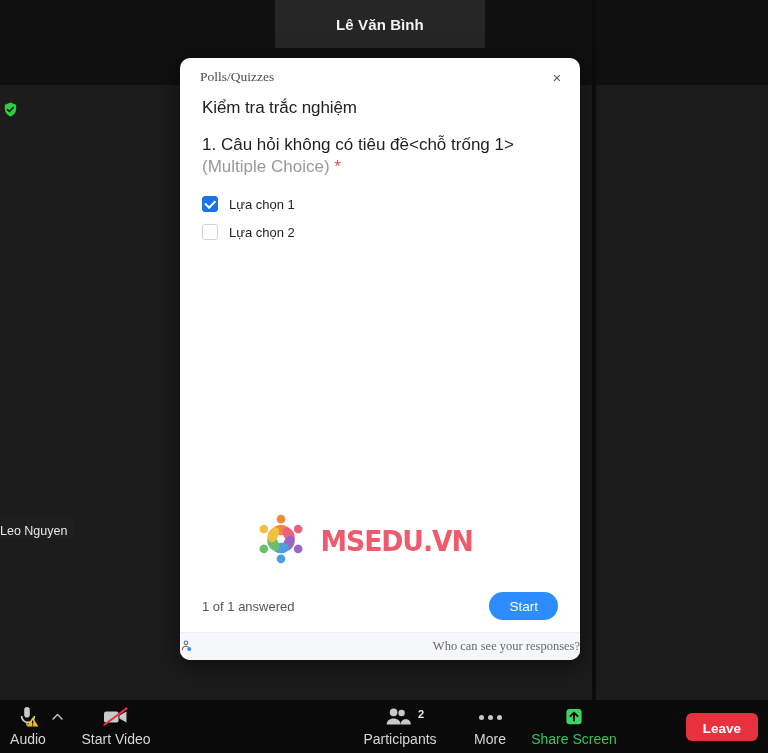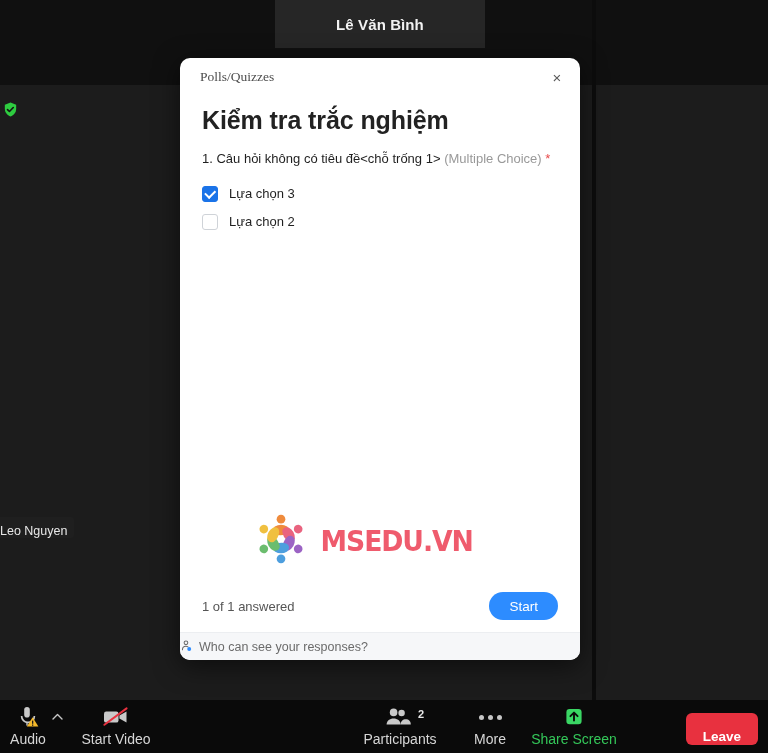--- a/index.html
+++ b/index.html
@@ -143,30 +143,30 @@
   }
 
   .poll-body {
     flex: 1 1 auto;
     padding: 0 22px;
     overflow: hidden;
     position: relative;
   }
 
   .poll-heading {
-    font-size: 25px;
-    font-weight: bold;
+    font-size: 17px;
+    font-weight: normal;
     color: #222;
-    margin-top: 10px;
+    margin-top: 2px;
     letter-spacing: -.1px;
   }
 
   .question-line {
     margin-top: 16px;
-    font-size: 13px;
+    font-size: 17px;
     color: #1f1f1f;
     line-height: 1.3;
   }
 
   .question-line .qtype {
     color: #999999;
   }
 
   .question-line .req {
     color: #e8494a;
@@ -259,22 +259,23 @@
     font-family: "Liberation Sans", sans-serif;
     cursor: pointer;
   }
 
   .poll-footer-bar {
     flex: 0 0 28px;
     background: #f6f7f9;
     border-top: 1px solid #eceef1;
     display: flex;
     align-items: center;
-    justify-content: flex-start;
+    justify-content: space-between;
     gap: 6px;
+    font-family: Liberation Serif, serif;
   }
 
   .poll-footer-bar .fb-text {
     font-size: 12.5px;
     color: #6b6b6b;
   }
 
   
   .toolbar {
     position: absolute;
@@ -337,21 +338,21 @@
 
   .leave-btn {
     position: absolute;
     right: 10px;
     top: 13px;
     background: #e8313f;
     color: #fff;
     border: none;
     border-radius: 6px;
     height: 28px;
-    padding: 16px 17px;
+    padding: 8px 17px;
     font-size: 13.5px;
     font-weight: bold;
     font-family: "Liberation Sans", sans-serif;
     cursor: pointer;
   }
 
   .dots {
     display: flex;
     gap: 4px;
     align-items: center;
@@ -402,21 +403,21 @@
 
       <div class="question-line">
         <span>1. Câu hỏi không có tiêu đề&lt;chỗ trống 1&gt;</span>
         <span class="qtype">(Multiple Choice)</span>
         <span class="req">*</span>
       </div>
 
       <div class="options">
         <div class="option-row">
           <span class="cbox checked"></span>
-          <span class="option-label">Lựa chọn 3</span>
+          <span class="option-label">Lựa chọn 1</span>
         </div>
         <div class="option-row">
           <span class="cbox"></span>
           <span class="option-label">Lựa chọn 2</span>
         </div>
       </div>
 
       <div class="watermark">
         <span>
           <svg width="62" height="62" viewBox="0 0 100 100" aria-hidden="true">

